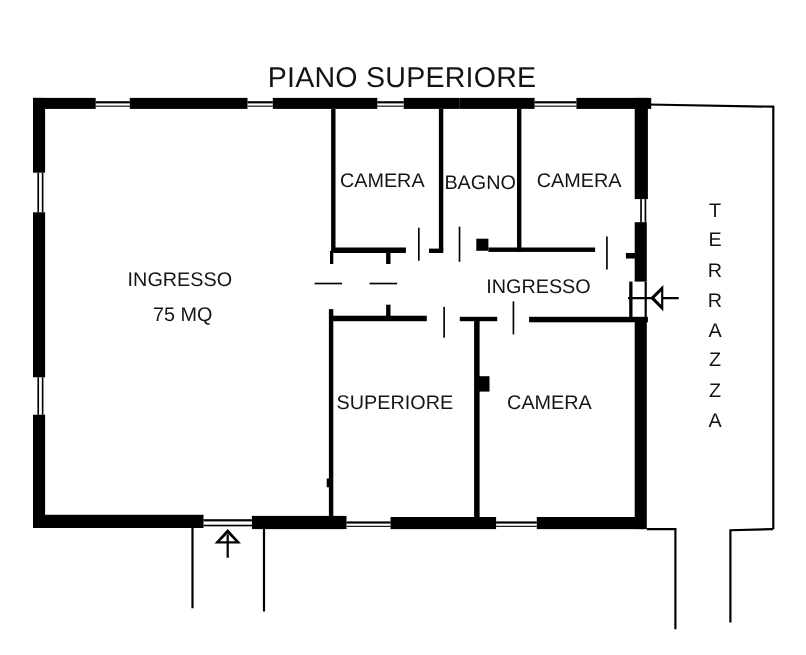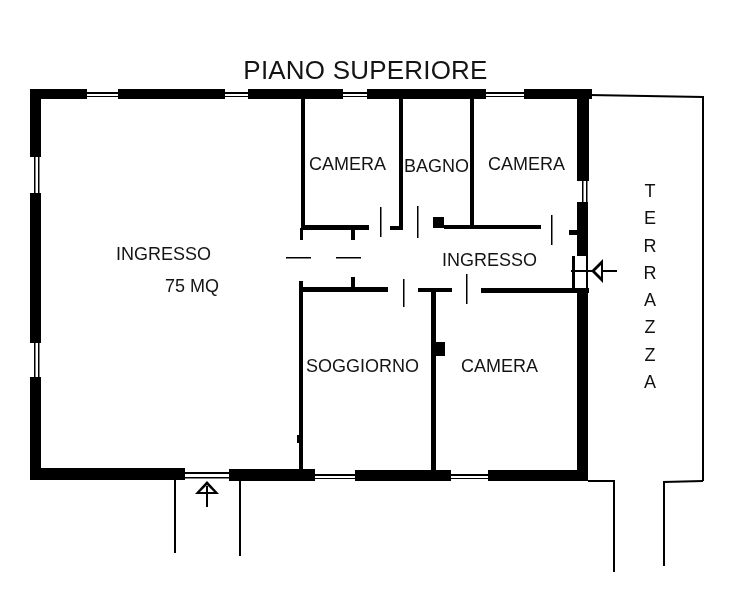--- a/index.html
+++ b/index.html
@@ -122,29 +122,29 @@
     <line x1="571" y1="271" x2="617" y2="271" stroke="#000" stroke-width="2"></line>
     <polygon points="591,271 603,259 603,283" fill="#000"></polygon>
     <polygon points="595,271 601,265 601,277" fill="#fff"></polygon>
     <line x1="587" y1="256" x2="587" y2="292" stroke="#000" stroke-width="2"></line>
   </g>
 </svg>
 
 <div class="lbl title"><span>PIANO SUPERIORE</span></div>
 
 <div class="lbl room" style="left:116px; top:245px;">INGRESSO</div>
-<div class="lbl room" style="left:139px; top:277px;margin-left:26px;">75 MQ</div>
+<div class="lbl room" style="left:139px; top:277px;">75 MQ</div>
 
 <div class="lbl room" style="left:309px; top:155px;">CAMERA</div>
 <div class="lbl room small" style="left:404px; top:157px;">BAGNO</div>
 <div class="lbl room" style="left:488px; top:155px;">CAMERA</div>
 
 <div class="lbl room" style="left:442px; top:251px;text-align:center;">INGRESSO</div>
 
-<div class="lbl room" style="left:306px; top:357px;">SOGGIORNO</div>
+<div class="lbl room" style="left:306px; top:357px;">SUPERIORE</div>
 <div class="lbl room" style="left:461px; top:357px;">CAMERA</div>
 
 <div class="vertical">
   <div>T</div>
   <div>E</div>
   <div>R</div>
   <div>R</div>
   <div>A</div>
   <div>Z</div>
   <div>Z</div>

